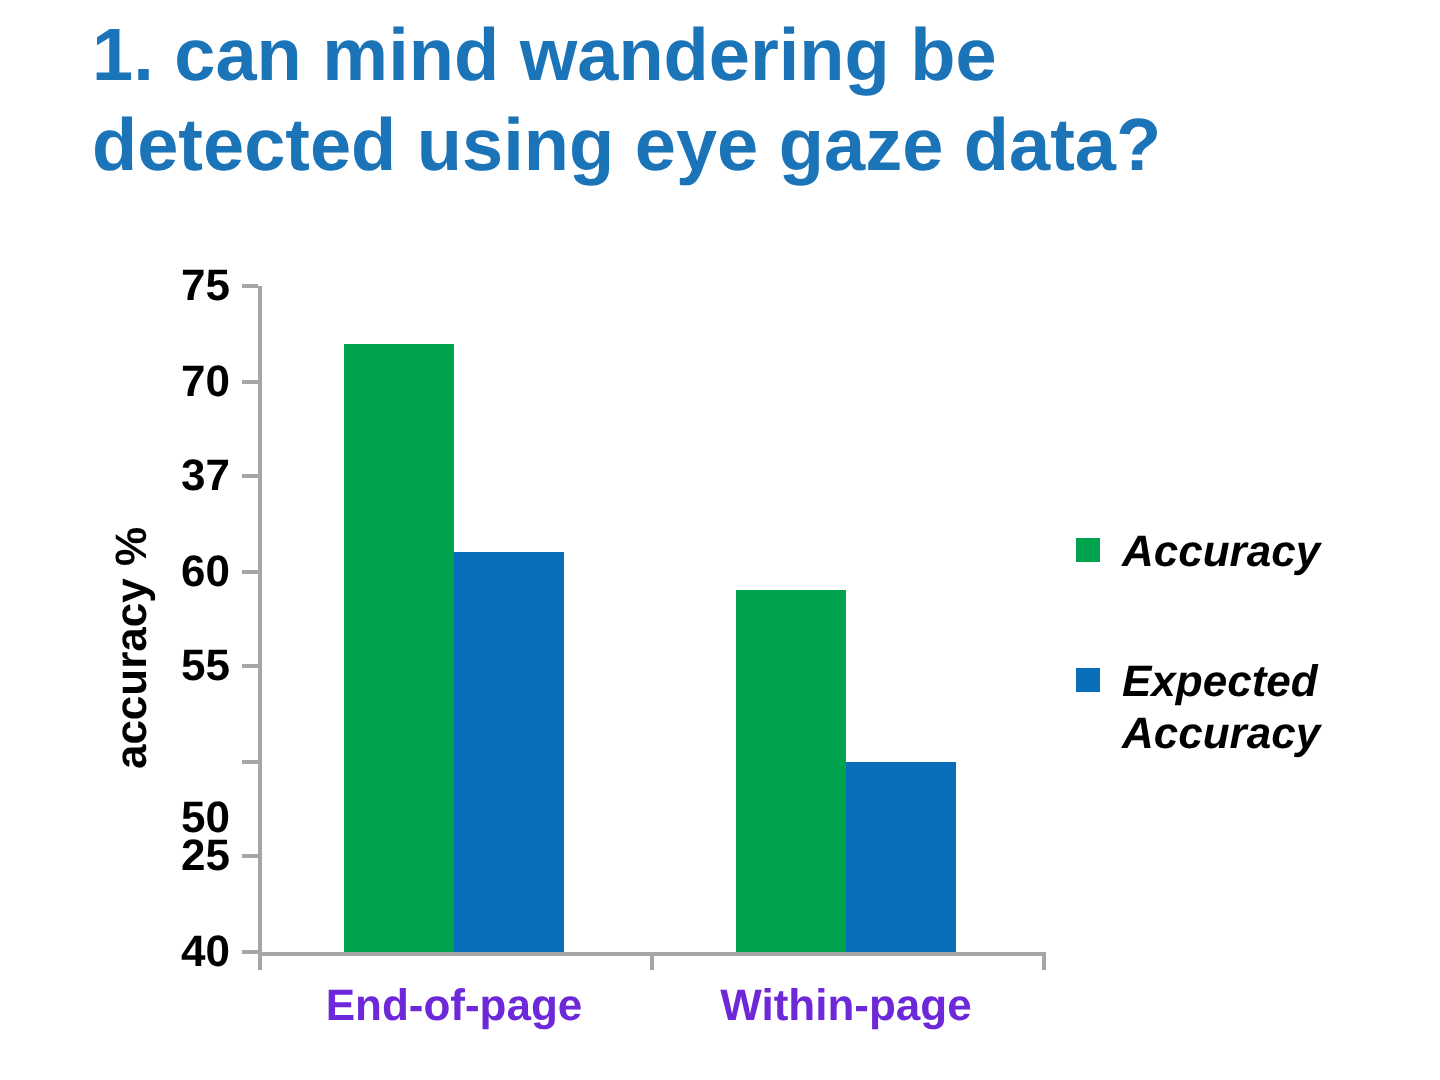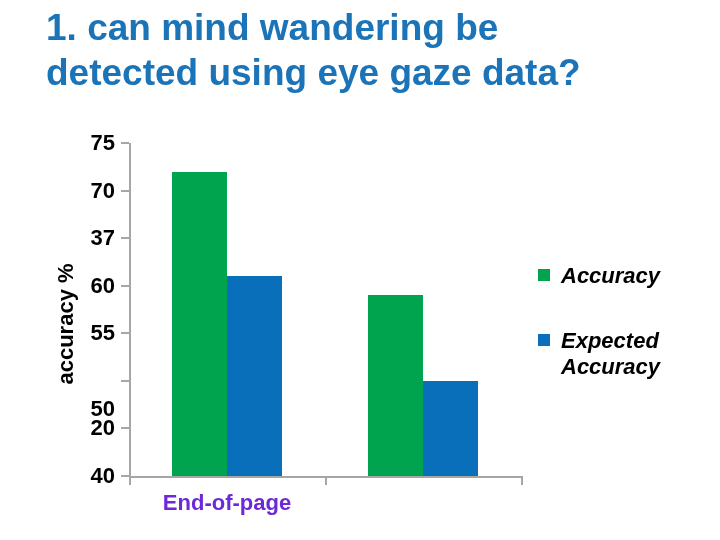--- a/index.html
+++ b/index.html
@@ -53,41 +53,42 @@
     <span class="line">detected using eye gaze data?</span>
   </div>
 
   <div class="chart" id="chart">
     <div class="y-label">accuracy %</div>
   <div class="axis-line" style="left: 129px; top: 143px; width: 2px; height: 335px; background: rgb(166, 166, 166);"></div>
       <div class="axis-line" style="left: 129px; top: 476px; width: 392px; height: 2px; background: rgb(166, 166, 166);"></div>
       <div class="tick" style="left: 121px; top: 475px; width: 8px; height: 2px; background: rgb(166, 166, 166);"></div>
       <div class="tick-label" style="left: 67px; top: 463px;">40</div>
       <div class="tick" style="left: 121px; top: 427.429px; width: 8px; height: 2px; background: rgb(166, 166, 166);"></div>
-      <div class="tick-label" style="left: 67px; top: 415.429px;">20</div>
+      <div class="tick-label" style="left: 67px; top: 415.429px;">25</div>
       <div class="tick" style="left: 121px; top: 379.857px; width: 8px; height: 2px; background: rgb(166, 166, 166);"></div>
       <div class="tick-label" style="left: 67px; top: 367.857px; margin-top: 28px;">50</div>
       <div class="tick" style="left: 121px; top: 332.286px; width: 8px; height: 2px; background: rgb(166, 166, 166);"></div>
       <div class="tick-label" style="left: 67px; top: 320.286px;">55</div>
       <div class="tick" style="left: 121px; top: 284.714px; width: 8px; height: 2px; background: rgb(166, 166, 166);"></div>
       <div class="tick-label" style="left: 67px; top: 272.714px;">60</div>
       <div class="tick" style="left: 121px; top: 237.143px; width: 8px; height: 2px; background: rgb(166, 166, 166);"></div>
       <div class="tick-label" style="left: 67px; top: 225.143px;">37</div>
       <div class="tick" style="left: 121px; top: 189.571px; width: 8px; height: 2px; background: rgb(166, 166, 166);"></div>
       <div class="tick-label" style="left: 67px; top: 177.571px;">70</div>
       <div class="tick" style="left: 121px; top: 142px; width: 8px; height: 2px; background: rgb(166, 166, 166);"></div>
       <div class="tick-label" style="left: 67px; top: 130px;">75</div>
       <div class="tick" style="left: 129px; top: 476px; width: 2px; height: 9px; background: rgb(166, 166, 166);"></div>
       <div class="tick" style="left: 325px; top: 476px; width: 2px; height: 9px; background: rgb(166, 166, 166);"></div>
       <div class="tick" style="left: 521px; top: 476px; width: 2px; height: 9px; background: rgb(166, 166, 166);"></div>
       <div class="bar" style="left: 172px; top: 171.543px; width: 55px; height: 304.457px; background: rgb(0, 163, 78);"></div>
       <div class="bar" style="left: 227px; top: 276.2px; width: 55px; height: 199.8px; background: rgb(10, 111, 186);"></div>
       <div class="cat-label" style="left: 132px; top: 490px;">End-of-page</div>
       <div class="bar" style="left: 368px; top: 295.229px; width: 55px; height: 180.771px; background: rgb(0, 163, 78);"></div>
       <div class="bar" style="left: 423px; top: 380.857px; width: 55px; height: 95.1429px; background: rgb(10, 111, 186);"></div>
+      <div class="cat-label" style="left: 328px; top: 490px;">Within-page</div>
     </div>
 
   <div class="legend">
     <div class="legend-entry e0">
       <div class="swatch" style="background: rgb(0, 163, 78);"></div>
       <div class="legend-label">Accuracy</div>
     </div>
     <div class="legend-entry e1">
       <div class="swatch" style="background: rgb(10, 111, 186);"></div>
       <div class="legend-label">Expected Accuracy</div>

